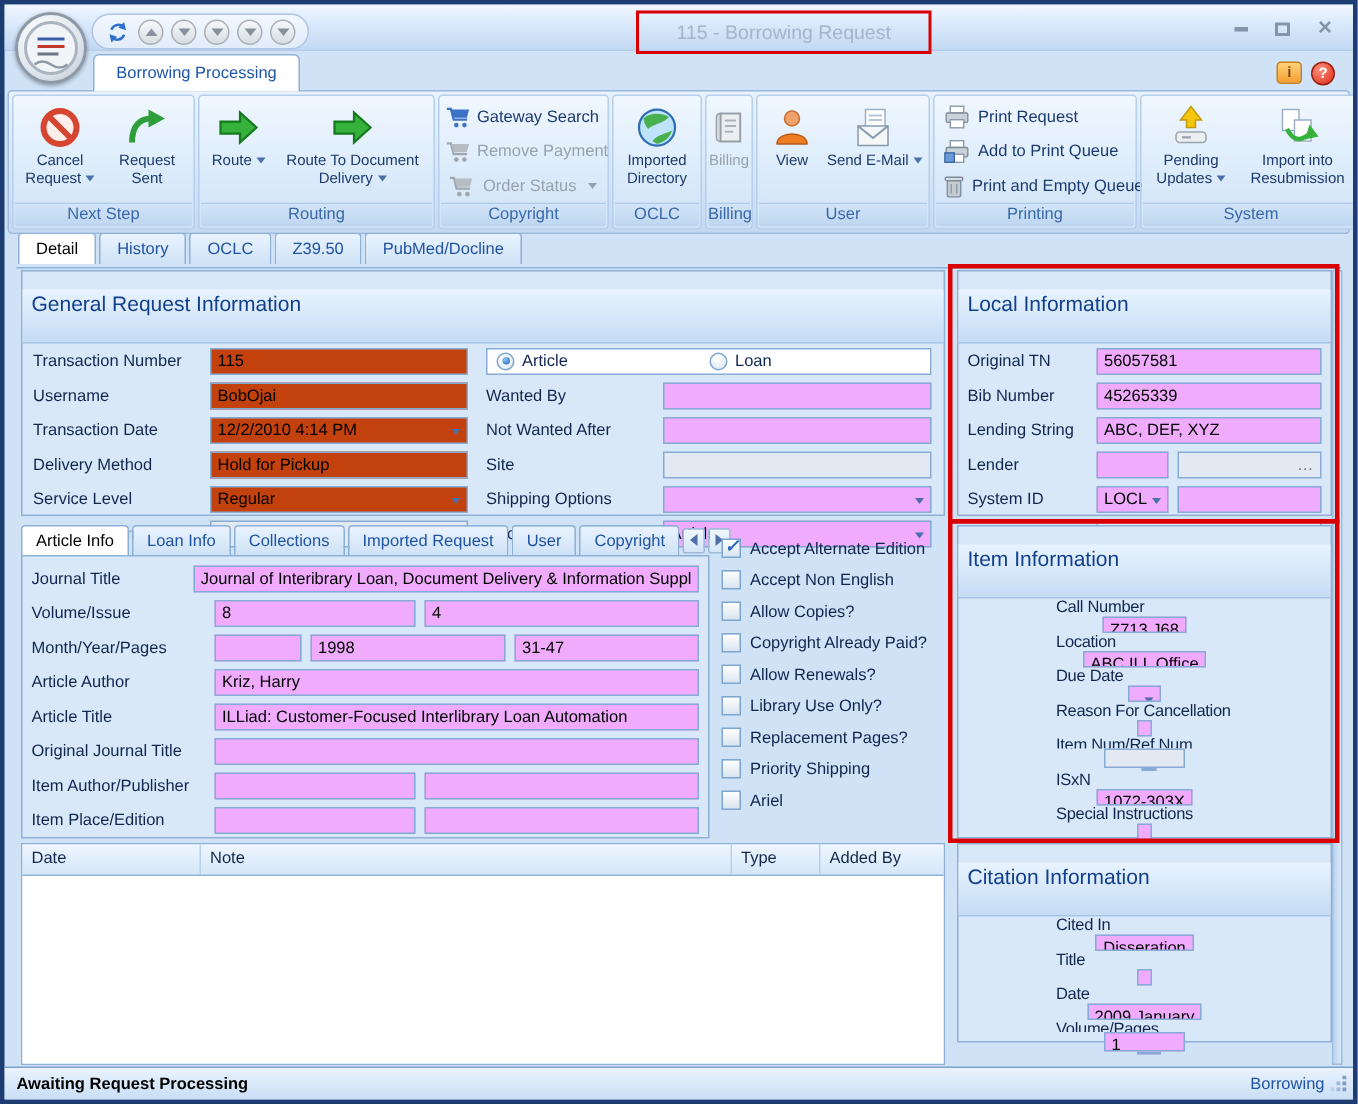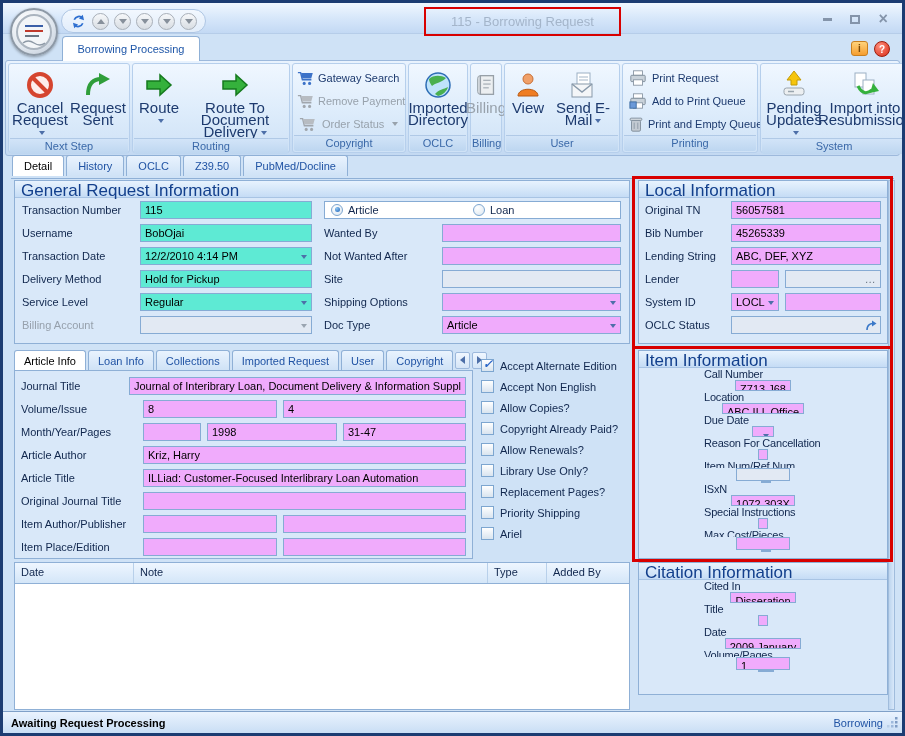--- a/index.html
+++ b/index.html
@@ -23,39 +23,39 @@
   
   .ribbontab{position:absolute;left:59px;top:33px;width:138px;height:25px;background:#fff;border:1px solid #8fb0d6;border-bottom:none;border-radius:4px 4px 0 0;color:#1e56a8;font-size:11px;display:flex;align-items:center;justify-content:center;z-index:10;}
   .helpicons{position:absolute;right:12px;top:38px;display:flex;gap:6px;z-index:10;}
   .hi-info{width:17px;height:15px;background:linear-gradient(#ffd37a,#f59d2f);border:1px solid #c87f1e;border-radius:3px;color:#7c4a08;font-size:10px;font-weight:bold;display:flex;align-items:center;justify-content:center;}
   .hi-q{width:16px;height:16px;border-radius:50%;background:radial-gradient(circle at 35% 30%,#ff8f7d,#d92b16);border:1px solid #9c1d0c;color:#fff;font-size:10px;font-weight:bold;display:flex;align-items:center;justify-content:center;}
   
   .ribbon{position:absolute;left:2px;top:57px;width:895px;height:96px;background:linear-gradient(#e9f3fe,#d6e7f9 55%,#c3d9f2);border:1px solid #9db9dc;border-radius:3px;display:flex;padding:1px;}
   .rgroup{display:flex;flex-direction:column;margin:1px;border:1px solid #b6cfec;border-radius:3px;background:linear-gradient(#f0f7ff,#ddecfb 55%,#cfe2f6);}
   .ritems{flex:1;display:flex;align-items:flex-start;padding:2px 2px 0 2px;}
   .rcap{height:16px;margin:0 1px 1px 1px;background:linear-gradient(#d2e4f8,#bdd6f0);border-top:1px solid #b0c9e6;border-radius:0 0 2px 2px;color:#3a68a8;font-size:11px;line-height:15px;text-align:center;}
-  .btnL{display:flex;flex-direction:column;align-items:center;padding-top:2px;color:#1d3a6e;font-size:15px;line-height:12px;text-align:center;}
+  .btnL{display:flex;flex-direction:column;align-items:center;padding-top:2px;color:#1d3a6e;font-size:10px;line-height:12px;text-align:center;}
   .btnL .ricon{height:34px;display:flex;align-items:center;justify-content:center;}
   .btnS{display:flex;align-items:center;height:23px;font-size:11px;color:#1d3a6e;white-space:nowrap;padding-right:4px;}
   .btnS .ricon{width:22px;height:20px;display:flex;align-items:center;justify-content:center;margin:0 3px 0 2px;}
   .dis{color:#98a2ac !important;}
   .dd{display:inline-block;width:0;height:0;border-left:3px solid transparent;border-right:3px solid transparent;border-top:4px solid #4d6fa8;margin-left:3px;vertical-align:middle;}
   .dis .dd{border-top-color:#98a2ac;}
   
   .tabs{position:absolute;left:9px;top:152px;display:flex;gap:2px;z-index:5;}
   .tab{height:21px;padding:0 11px;font-size:11px;display:flex;align-items:center;border:1px solid #8fb0d6;border-bottom:none;border-radius:3px 3px 0 0;background:linear-gradient(#e9f3fe,#cfe2f6);color:#2053a4;}
   .tab.active{background:#fff;color:#000;}
   .tabline{position:absolute;left:8px;right:8px;top:175px;height:1px;background:#8fb0d6;}
   
   .panel{position:absolute;border:1px solid #8fb0d6;background:#d9e8f9;}
-  .phead{height:17px;line-height:19px;padding-left:6px;color:#123f8c;font-size:17px;background:linear-gradient(#e8f3fe,#c5dcf5);border-bottom:1px solid #a8c4e4;}
+  .phead{height:36px;line-height:19px;padding-left:6px;color:#123f8c;font-size:14px;background:linear-gradient(#e8f3fe,#c5dcf5);border-bottom:1px solid #a8c4e4;margin-top:12px;}
   .lbl{font-size:11px;color:#10264d;white-space:nowrap;overflow:hidden;}
   .lbl.gray{color:#96a0ac;}
   .fld{height:18px;line-height:16px;background:#f0abfc;border:1px solid #86abd4;font-size:11px;padding:0 4px;color:#000;overflow:hidden;white-space:nowrap;position:relative;}
-  .fld.ro{background:#5eead4;}
+  .fld.ro{background:#c2410c;}
   .fld.dis{background:#e2e9f3;}
   .combo{padding-right:16px;}
   .caret{position:absolute;right:4px;top:7px;width:0;height:0;border-left:3px solid transparent;border-right:3px solid transparent;border-top:4px solid #4d6fa8;}
   .caret.gray{border-top-color:#9aa4b0;}
   .dots{position:absolute;right:4px;top:0;color:#6a7684;}
   .dots::after{content:"…";font-size:11px;}
   .grow,.lrow,.irow,.arow{display:flex;align-items:center;height:23px;}
   .grow{padding-left:7px;}
   .grow .l1{width:118px;}
   .grow .f1{width:172px;}

